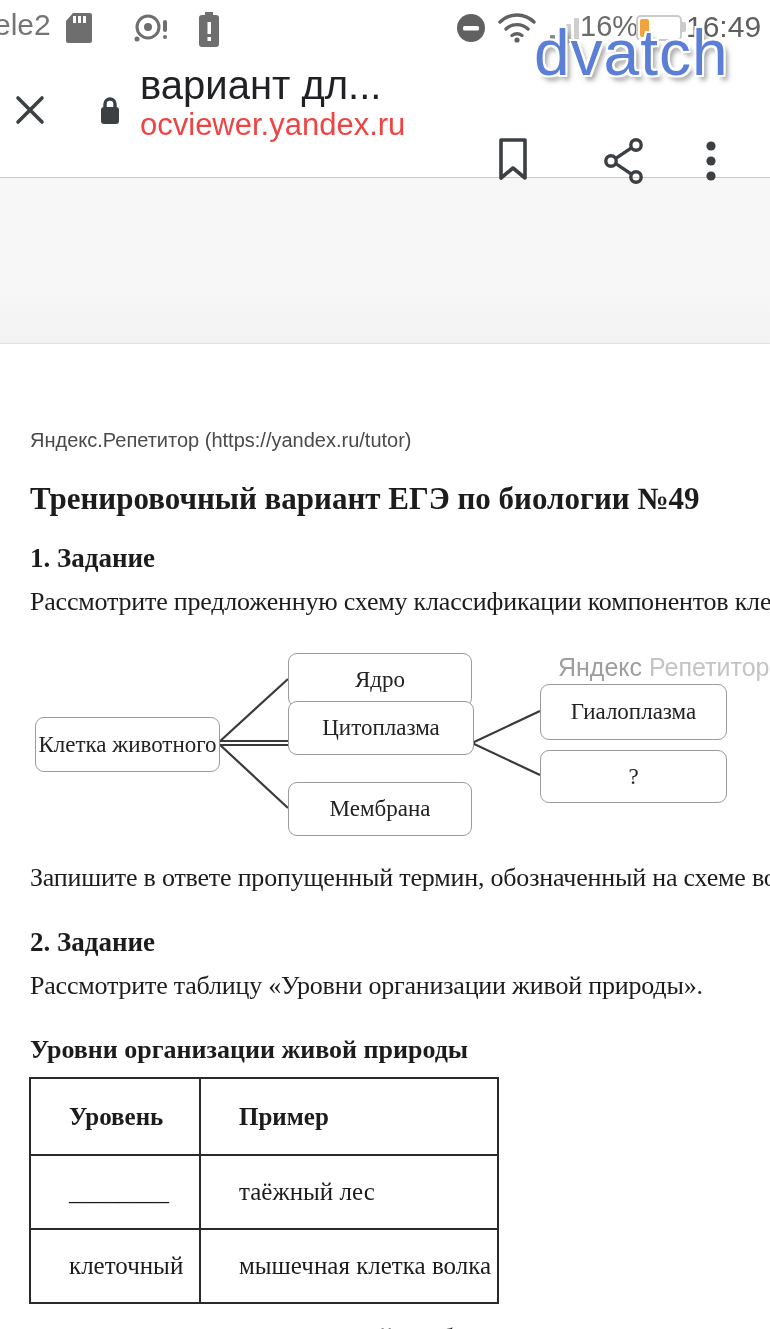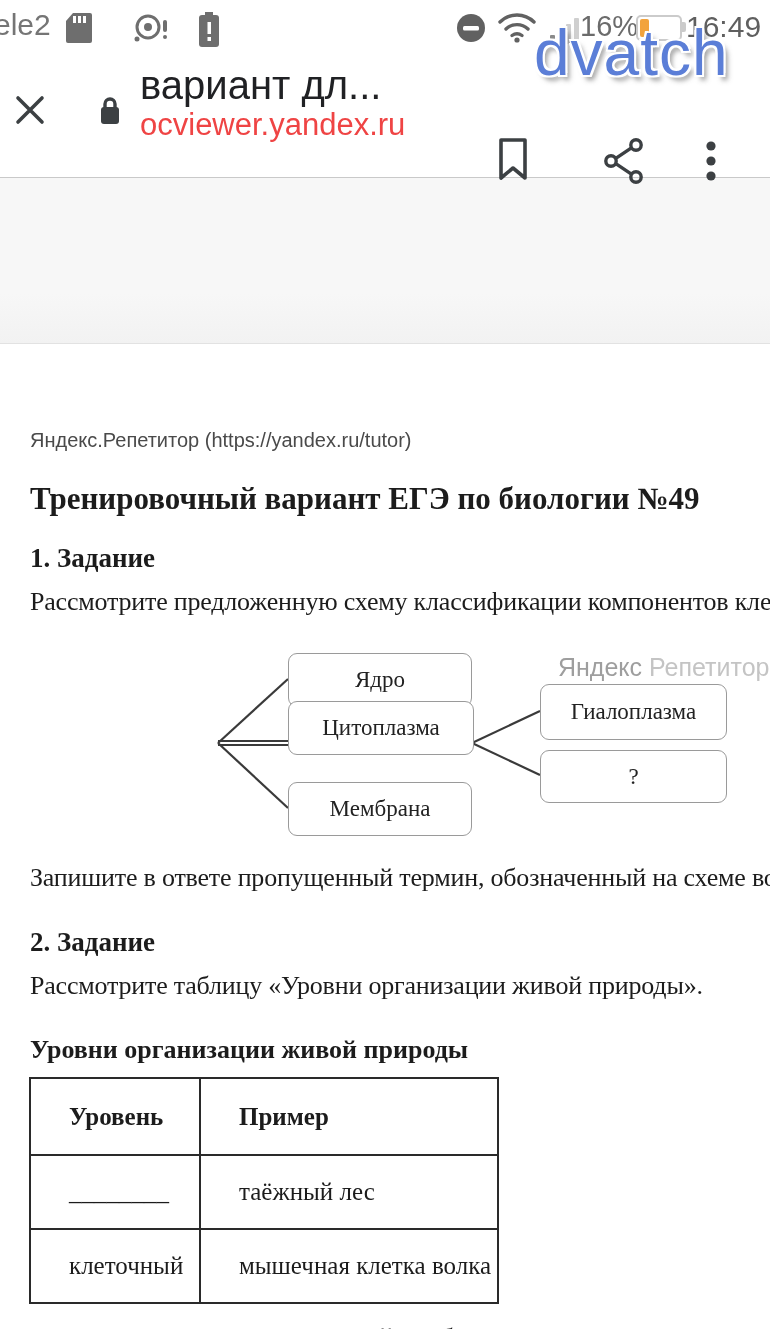--- a/index.html
+++ b/index.html
@@ -184,20 +184,21 @@
 
   <div class="diagram">
     <svg class="dg-lines" width="770" height="200" viewBox="0 0 770 200">
       <path d="M218 102 L288 38" stroke="#3a3a3a" stroke-width="2.2" fill="none"></path>
       <path d="M218 100 L288 100 M218 104 L288 104" stroke="#3a3a3a" stroke-width="1.8" fill="none"></path>
       <path d="M218 102 L288 167" stroke="#3a3a3a" stroke-width="2.2" fill="none"></path>
       <path d="M472 102 L540 70" stroke="#3a3a3a" stroke-width="2.2" fill="none"></path>
       <path d="M472 102 L540 134" stroke="#3a3a3a" stroke-width="2.2" fill="none"></path>
     </svg>
     <div class="dg-watermark"><span>Яндекс</span><span class="lt"> Репетитор</span></div>
+    <div class="dg-node n-root">Клетка животного</div>
     <div class="dg-node n-c1">Ядро</div>
     <div class="dg-node n-c2">Цитоплазма</div>
     <div class="dg-node n-c3">Мембрана</div>
     <div class="dg-node n-g1">Гиалоплазма</div>
     <div class="dg-node n-g2">?</div>
   </div>
 
   <div class="doc-p oneline" style="margin-top:22px">Запишите в ответе пропущенный термин, обозначенный на схеме вопроси</div>
 
   <div class="task-heading" style="margin-top:34px">2. Задание</div>

